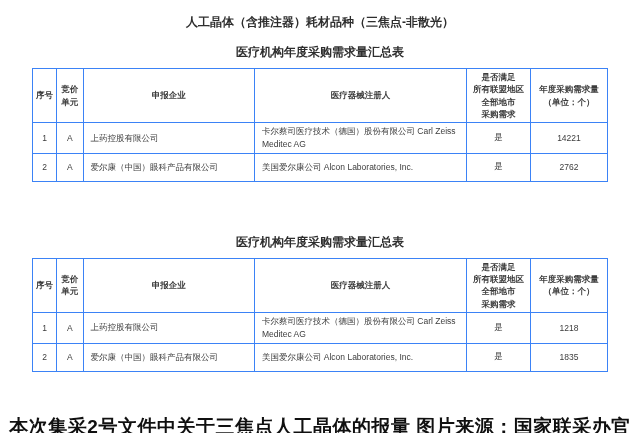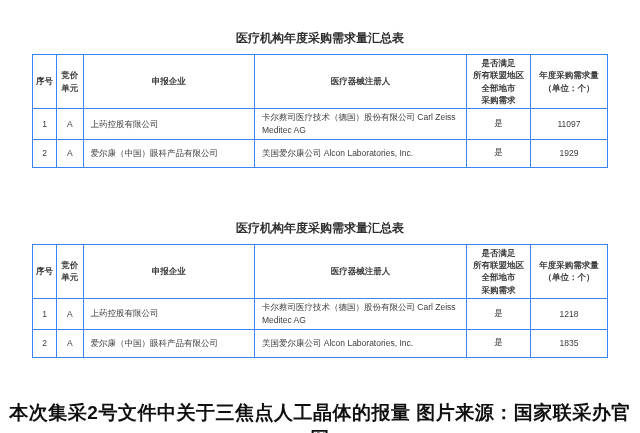--- a/index.html
+++ b/index.html
@@ -60,20 +60,21 @@
   col.c-reg{width:36.9%;}
   col.c-meet{width:11.1%;}
   col.c-qty{width:13.4%;}
 </style>
 </head>
 <body>
 
 <div class="sheet">
 
   <section class="table-block block-1">
+    <div class="tbl-title">人工晶体（含推注器）耗材品种（三焦点-非散光）</div>
     <div class="tbl-title sub">医疗机构年度采购需求量汇总表</div>
     <table class="proc">
       <colgroup>
         <col class="c-seq">
           <col class="c-unit">
           <col class="c-ent">
           <col class="c-reg">
           <col class="c-meet">
           <col class="c-qty">
       </colgroup>
@@ -92,29 +93,29 @@
 （单位：个）</th>
         </tr>
       </thead>
       <tbody>
         <tr>
           <td class="c">1</td>
           <td class="c">A</td>
           <td class="l">上药控股有限公司</td>
           <td class="l">卡尔蔡司医疗技术（德国）股份有限公司  Carl Zeiss Meditec AG</td>
           <td class="c">是</td>
-          <td class="c">11097</td>
+          <td class="c">14221</td>
         </tr>
         <tr>
           <td class="c">2</td>
           <td class="c">A</td>
           <td class="l">爱尔康（中国）眼科产品有限公司</td>
           <td class="l">美国爱尔康公司 Alcon Laboratories, Inc.</td>
           <td class="c">是</td>
-          <td class="c">1929</td>
+          <td class="c">2762</td>
         </tr>
       </tbody>
     </table>
   </section>
 
   <section class="table-block block-2">
     <div class="tbl-title sub">医疗机构年度采购需求量汇总表</div>
     <table class="proc">
       <colgroup>
         <col class="c-seq">

